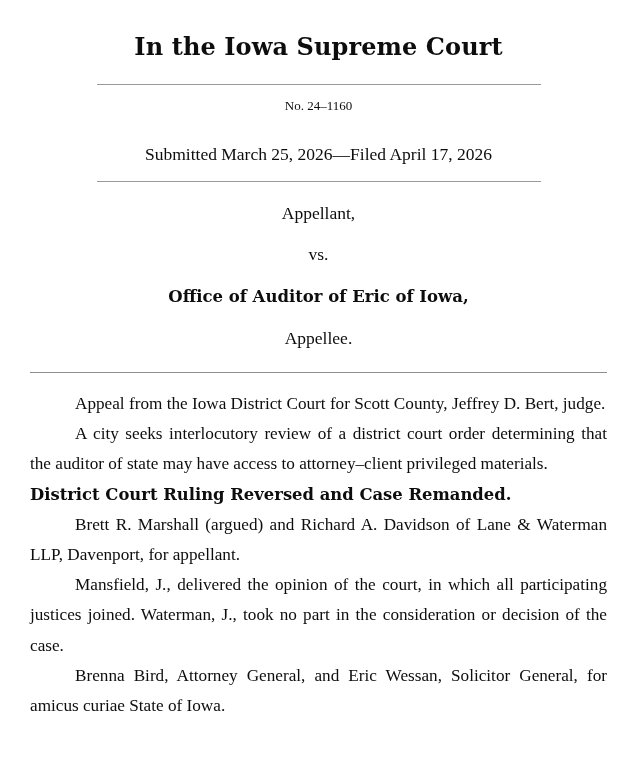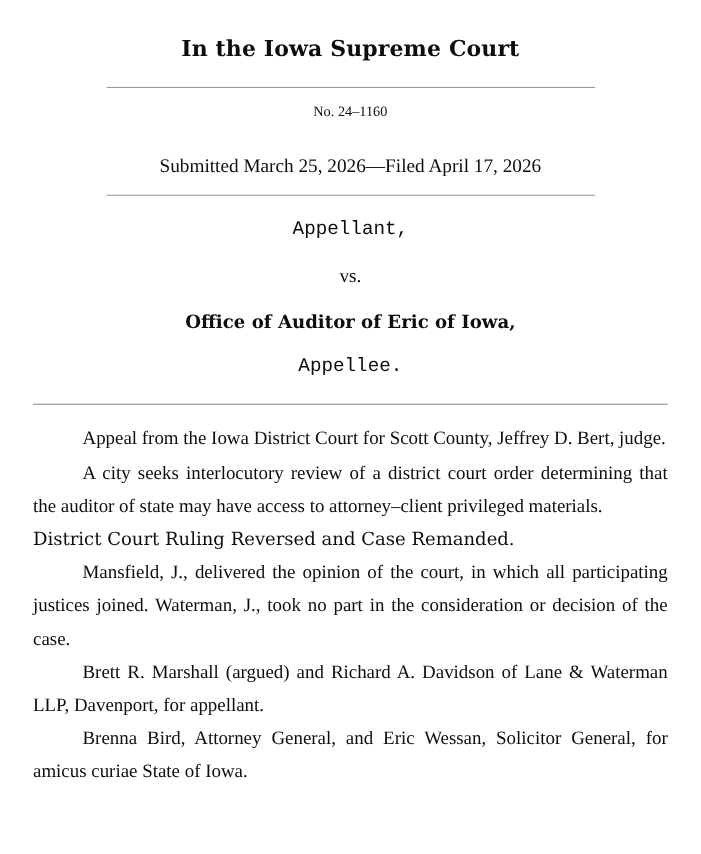--- a/index.html
+++ b/index.html
@@ -22,21 +22,21 @@
     height: 776px;
     box-sizing: border-box;
     padding: 0 30px;
   }
 
   
   .court-title {
     text-align: center;
     font-family: "DejaVu Serif", "Liberation Serif", serif;
     font-weight: bold;
-    font-size: 20px;
+    font-size: 24px;
     letter-spacing: 0.1px;
     margin: 0;
     padding-top: 33px;
     line-height: 1.15;
   }
 
   
   .rule-narrow {
     border: none;
     border-top: 1.3px solid #9a9a9a;
@@ -78,41 +78,41 @@
     font-size: 16.5px;
     margin: 0;
     line-height: 1.2;
   }
   .party-role {
     font-size: 17.5px;
     margin: 0;
     line-height: 1.2;
   }
   .gap-pname  { padding-top: 22px; }
-  .gap-prole  { padding-top: 21px; font-family: Liberation Mono, monospace; }
+  .gap-prole  { padding-top: 21px; }
   .gap-vs     { padding-top: 20px; }
 
   .caption-bottom-space { height: 23px; }
 
   
   .body-text { padding-top: 16px; }
 
   .para {
     font-size: 17.2px;
     line-height: 30.2px;
     text-align: justify;
     text-justify: inter-word;
     text-indent: 45px;
     margin: 0;
     hyphens: none;
   }
 
   .holding {
     font-family: "DejaVu Serif", "Liberation Serif", serif;
-    font-weight: normal;
+    font-weight: bold;
     font-size: 16.4px;
     line-height: 30.2px;
     text-indent: 0;
     text-align: left;
     margin: 0;
     display: block;
   }
 </style>
 </head>
 <body>
@@ -140,22 +140,22 @@
   <div class="caption-bottom-space"></div>
 
   <hr class="rule-wide">
 
   <div class="body-text">
 
     <p class="para">Appeal from the Iowa District Court for Scott County, Jeffrey D. Bert, judge.</p>
 
     <p class="para"><span>A city seeks interlocutory review of a district court order determining that the auditor of state may have access to attorney–client privileged materials. </span><span class="holding">District Court Ruling Reversed and Case Remanded.</span></p>
 
+    <p class="para">Brett R. Marshall (argued) and Richard A. Davidson of Lane &amp; Waterman LLP, Davenport, for appellant.</p>
+
     <p class="para">Mansfield, J., delivered the opinion of the court, in which all participating justices joined. Waterman, J., took no part in the consideration or decision of the case.</p>
-
-    <p class="para">Brett R. Marshall (argued) and Richard A. Davidson of Lane &amp; Waterman LLP, Davenport, for appellant.</p>
 
 
     <p class="para">Brenna Bird, Attorney General, and Eric Wessan, Solicitor General, for amicus curiae State of Iowa.</p>
 
   </div>
 
 </div>
 
 </body></html>

